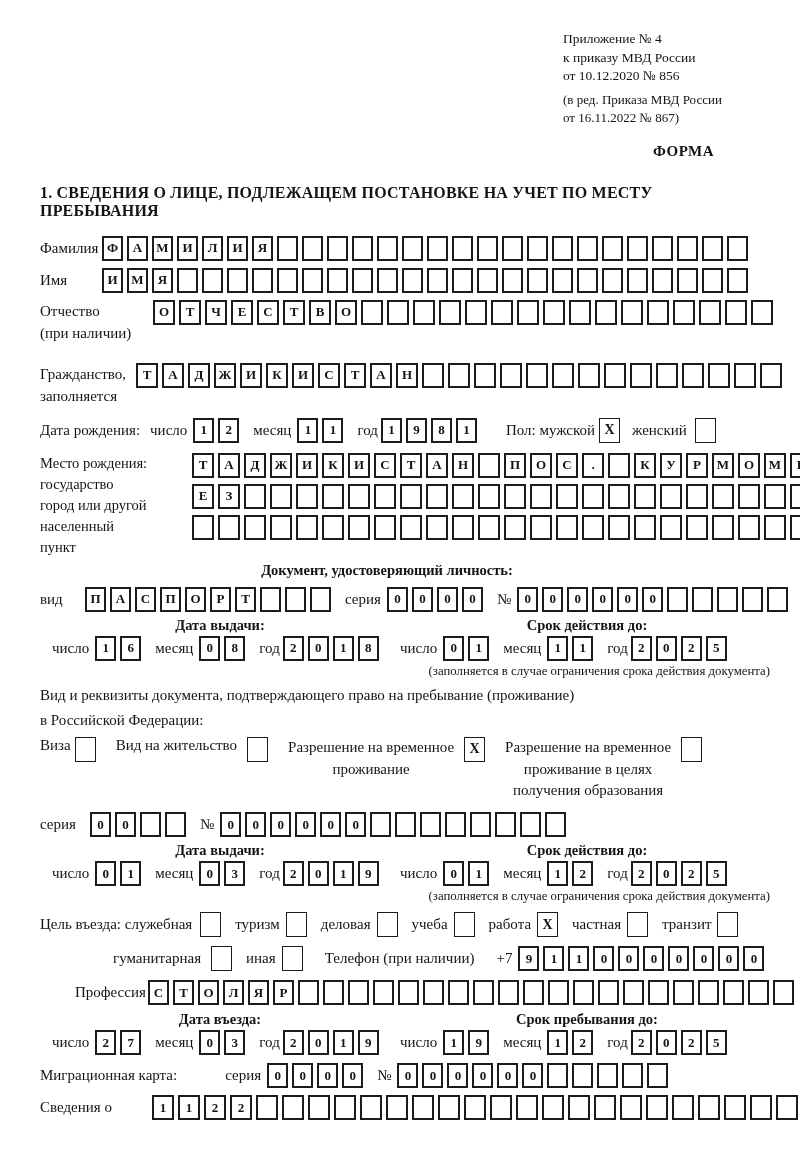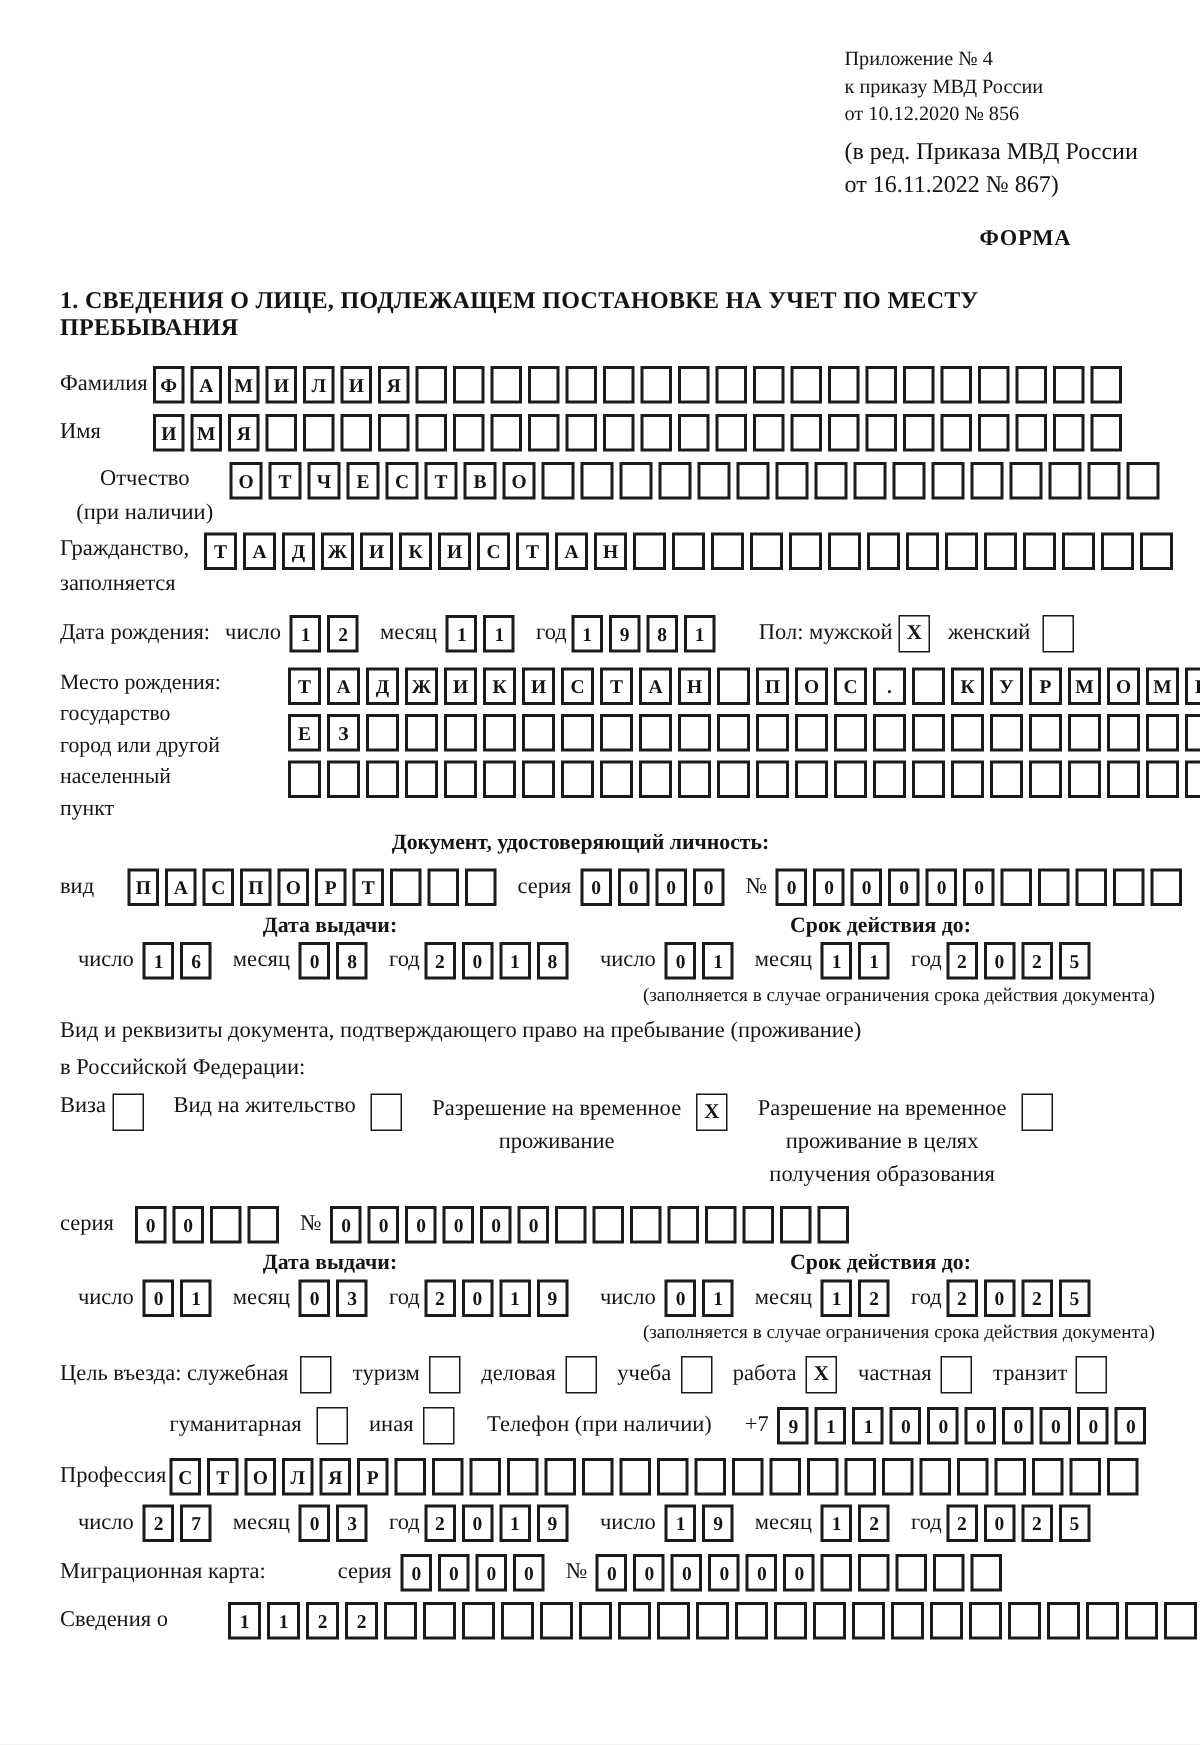--- a/index.html
+++ b/index.html
@@ -4,21 +4,21 @@
 <style>
   html,body{margin:0;padding:0;background:#e8e8e8;}
   .page{
     width:800px;height:1163px;box-sizing:border-box;background:#ffffff;
     padding:30px 26px 0 40px;margin:0 auto;position:relative;
     font-family:"Liberation Serif","DejaVu Serif",serif;color:#141414;font-size:15px;
     overflow:hidden;
   }
   .appendix{margin-left:523px;font-size:13.5px;line-height:1.38;}
   .appendix .ln{white-space:nowrap;}
-  .revision{margin-left:523px;font-size:16px;line-height:1.38;margin-top:5px;}
+  .revision{margin-left:523px;font-size:13px;line-height:1.38;margin-top:5px;}
   .forma{margin-left:613px;font-weight:bold;font-size:15px;margin-top:16px;letter-spacing:.5px;}
   .title{text-align:center;font-weight:bold;font-size:15.5px;line-height:1.55;margin-top:12px;}
   .blank{display:inline-block;width:56px;border-bottom:2px solid #333;height:14px;margin-left:10px;}
   .sec1{font-weight:bold;font-size:16px;margin-top:24px;margin-bottom:16px;letter-spacing:.2px;}
   .row{display:flex;align-items:center;margin-bottom:7px;}
   .row.top{align-items:flex-start;}
   .lbl{flex:0 0 auto;}
   .w62{width:62px;} .w113{width:113px;line-height:1.5;} .w96{width:96px;line-height:1.5;}
   .w112{width:112px;line-height:1.45;font-size:14.5px;} .w45{width:45px;} .w73{width:73px;}
   .cells{display:inline-flex;gap:4px;flex:0 0 auto;}
@@ -121,21 +121,21 @@
         <span class="cell"></span>
         <span class="cell"></span>
         <span class="cell"></span>
         <span class="cell"></span>
         <span class="cell"></span>
         <span class="cell"></span>
         <span class="cell"></span>
       </span>
   </div>
 
-  <div class="row top" style="margin-bottom:2px;text-align:center;">
+  <div class="row top" style="margin-bottom:18px;">
     <span class="lbl w113">
       <span>Отчество</span><br>
       <span>(при наличии)</span>
     </span>
     <span class="cells wide">
         <span class="cell">О</span>
         <span class="cell">Т</span>
         <span class="cell">Ч</span>
         <span class="cell">Е</span>
         <span class="cell">С</span>
@@ -522,21 +522,21 @@
         <span class="cell">0</span>
         <span class="cell">0</span>
         <span class="cell">0</span>
         <span class="cell">0</span>
         <span class="cell">0</span>
         <span class="cell">0</span>
         <span class="cell">0</span>
       </span>
   </div>
 
-  <div class="row" style="margin-bottom:6px;">
+  <div class="row" style="margin-bottom:6px;margin-left:35px;">
     <span class="lbl w73">Профессия</span>
     <span class="cells">
         <span class="cell">С</span>
         <span class="cell">Т</span>
         <span class="cell">О</span>
         <span class="cell">Л</span>
         <span class="cell">Я</span>
         <span class="cell">Р</span>
         <span class="cell"></span>
         <span class="cell"></span>
@@ -554,20 +554,24 @@
         <span class="cell"></span>
         <span class="cell"></span>
         <span class="cell"></span>
         <span class="cell"></span>
         <span class="cell"></span>
         <span class="cell"></span>
         <span class="cell"></span>
       </span>
   </div>
 
+  <div class="dhrow">
+    <span class="dh dh1">Дата въезда:</span>
+    <span class="dh dh2">Срок пребывания до:</span>
+  </div>
   <div class="row" style="margin-bottom:8px;">
     <span class="half half1">
       <span class="sub" style="margin-left:12px;">число</span>
       <span class="cells">
           <span class="cell">2</span>
           <span class="cell">7</span>
         </span>
       <span class="sub">месяц</span>
       <span class="cells">
           <span class="cell">0</span>

